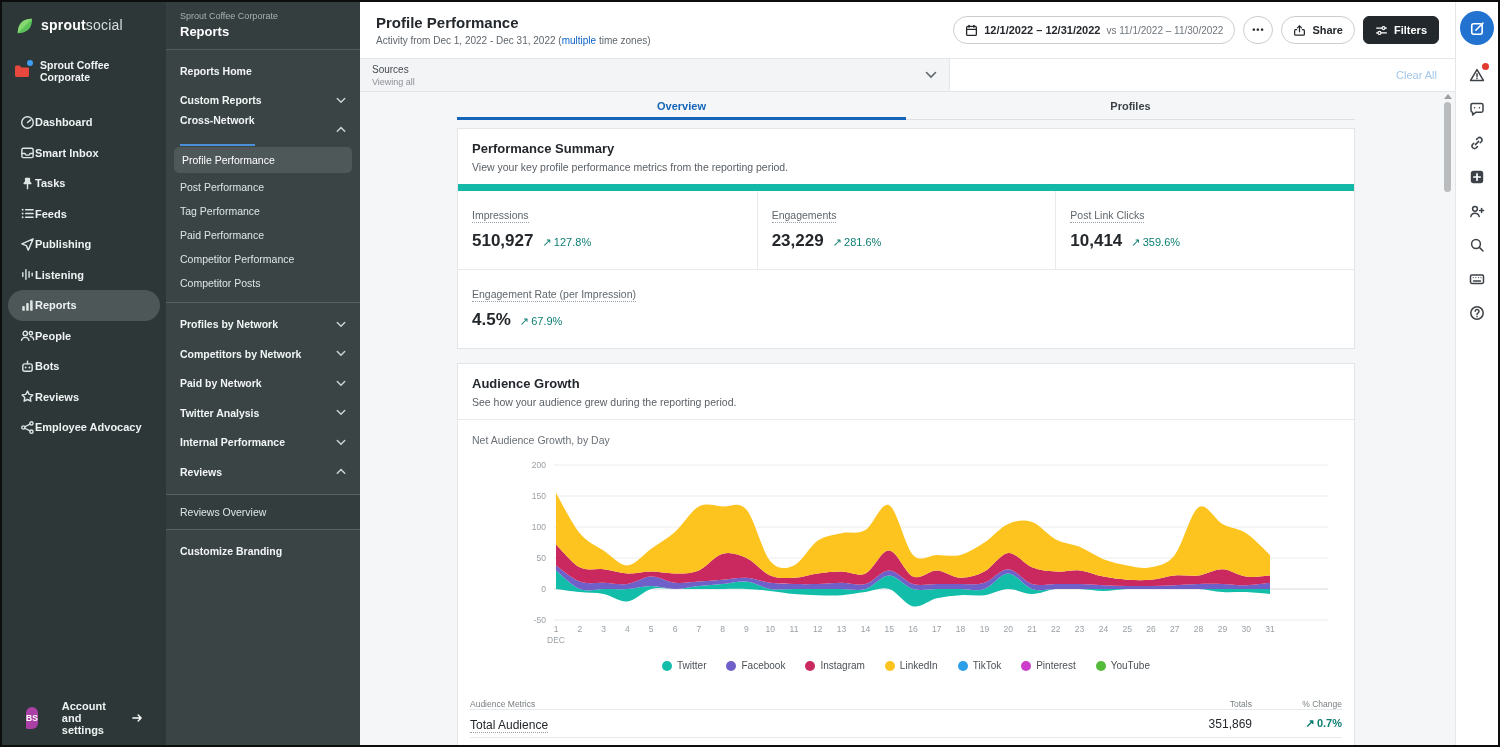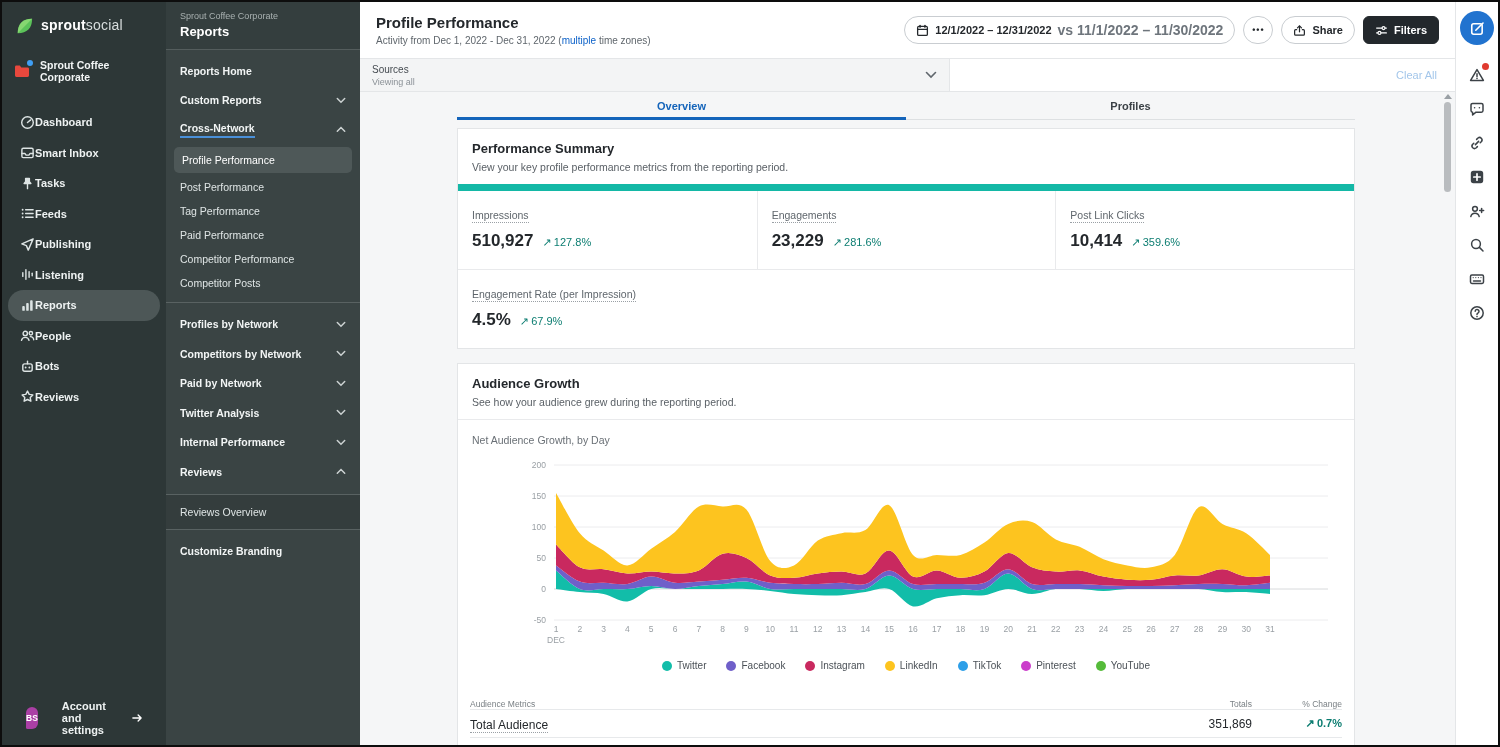--- a/index.html
+++ b/index.html
@@ -28,35 +28,35 @@
   
   .sb2{width:194px;background:#3a4444;color:#e8ecec;display:flex;flex-direction:column;flex-shrink:0}
   .sb2-head{background:#343e3e;padding:9px 14px 10px;border-bottom:1px solid rgba(255,255,255,.16)}
   .sb2-context{font-size:9px;color:#a9b1b1;margin-bottom:3px}
   .sb2-title{font-size:13px;font-weight:bold;color:#fff}
   .rn-list{flex:1;overflow:hidden;padding-top:6px}
   .rn-header,.rn-item{display:flex;align-items:center;padding:0 14px;cursor:pointer}
   .rn-header{height:29.5px;font-size:10.5px;font-weight:bold;color:#f2f5f5}
   .rn-item{height:24px;font-size:10.5px;color:#dfe5e5}
   .rn-item.sel{background:#4e5858;border-radius:5px;margin:2px 8px;padding:0 8px;height:26px;color:#fff}
-  .rn-label.ul{border-bottom:2px solid #4a90d9;padding-bottom:2px}
+  .rn-label.ul{border-bottom:2px solid #4a90d9;padding-bottom:18px}
   .rn-header .chev{margin-left:auto;color:#cdd3d3}
   .rn-div{height:1px;background:rgba(255,255,255,.16);margin:7px 0}
   .rn-item.subsec{background:rgba(0,0,0,.10);height:34px;margin:-7px 0;padding-top:0}
 
   
   .main{flex:1;display:flex;flex-direction:column;background:#f5f6f7;min-width:0;position:relative}
   .main-header{height:57px;background:#fff;border-bottom:1px solid #e4e6e8;display:flex;align-items:center;padding:0 16px;flex-shrink:0}
   .page-title{font-size:15px;font-weight:bold;color:#24282c}
   .page-sub{font-size:10px;color:#5f666c;margin-top:4px}
   .page-sub .link{color:#0d62c9}
   .hdr-right{margin-left:auto;display:flex;align-items:center;gap:8px}
   .btn{display:flex;align-items:center;gap:6px;border:1px solid #c9cdd1;background:#fff;border-radius:16px;height:28px;padding:0 11px;font-size:11px;color:#24282c;cursor:pointer;white-space:nowrap}
   .btn b{font-weight:bold}
-  .btn .muted{color:#6e757c;font-size:14px;font-weight:bold}
+  .btn .muted{color:#6e757c;font-size:10px;font-weight:normal}
   .btn.round{width:30px;padding:0;justify-content:center;letter-spacing:1px;font-size:9px;font-weight:bold}
   .btn.dark{background:#23282c;border-color:#23282c;color:#fff;border-radius:6px;font-weight:bold}
   .sources-bar{height:33px;background:#fff;border-bottom:1px solid #e4e6e8;display:flex;align-items:center;flex-shrink:0}
   .sources-box{width:590px;height:100%;background:#f3f4f5;border-right:1px solid #e4e6e8;display:flex;align-items:center;padding:0 12px;cursor:pointer}
   .sources-txt .t1{font-size:10px;color:#454b51}
   .sources-txt .t2{font-size:9px;color:#8b9197;margin-top:2px}
   .sources-box .chev{margin-left:auto;color:#5f666c}
   .clear-all{margin-left:auto;margin-right:18px;font-size:11px;color:#a3c6ea;cursor:pointer}
 
   .content{flex:1;overflow:hidden;padding:4px 100px 0 97px;position:relative}
@@ -221,20 +221,32 @@
           </span>
           <span>Bots</span>
         </div>
         <div class="nav-item">
           <span class="ic">
             <svg width="15" height="15" viewBox="0 0 16 16" fill="none" stroke="currentColor" stroke-width="1.5" stroke-linecap="round" stroke-linejoin="round">
               <path d="M8 2.2 l1.8 3.5 3.9.6 -2.8 2.8 .7 3.9 -3.6-1.8 -3.6 1.8 .7-3.9 L2.3 6.3 l3.9-.6 Z"></path>
             </svg>
           </span>
           <span>Reviews</span>
+        </div>
+        <div class="nav-item">
+          <span class="ic">
+            <svg width="15" height="15" viewBox="0 0 16 16" fill="none" stroke="currentColor" stroke-width="1.5" stroke-linecap="round" stroke-linejoin="round">
+              <circle cx="3.6" cy="8" r="1.7"></circle>
+              <circle cx="12.2" cy="3.6" r="1.7"></circle>
+              <circle cx="12.2" cy="12.4" r="1.7"></circle>
+              <line x1="5.2" y1="7.2" x2="10.6" y2="4.4"></line>
+              <line x1="5.2" y1="8.8" x2="10.6" y2="11.6"></line>
+            </svg>
+          </span>
+          <span>Employee Advocacy</span>
         </div>
       </div>
     <div class="sb1-footer">
       <span class="avatar">BS</span>
       <span class="lbl">Account and settings</span>
       <span class="arrow ic">
         <svg width="14" height="12" viewBox="0 0 16 16" fill="none" stroke="currentColor" stroke-width="1.8" stroke-linecap="round" stroke-linejoin="round">
             <path d="M2.5 8 h11 M9.5 4 L13.5 8 l-4 4"></path>
           </svg>
       </span>

